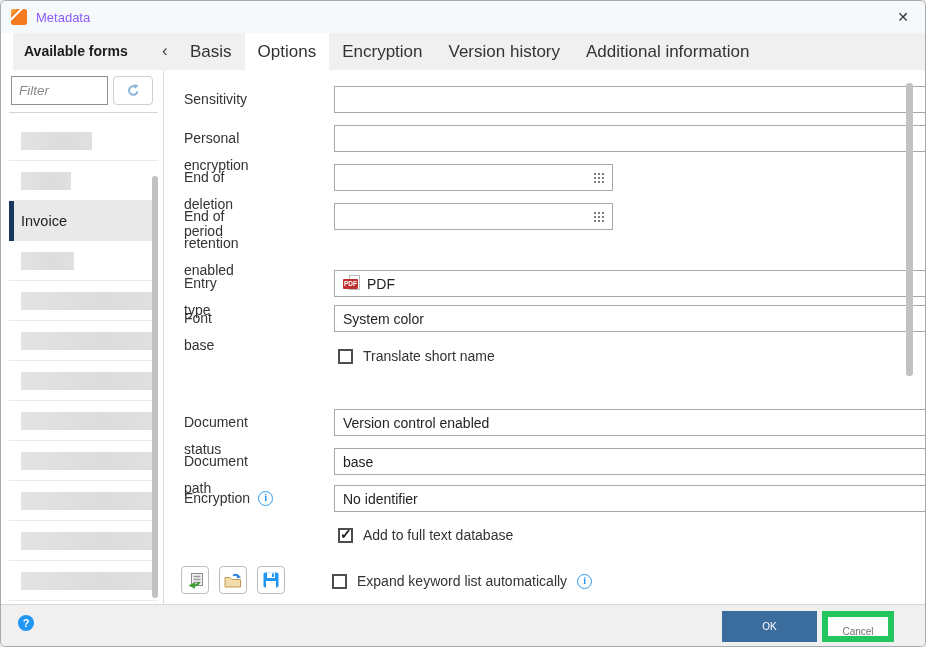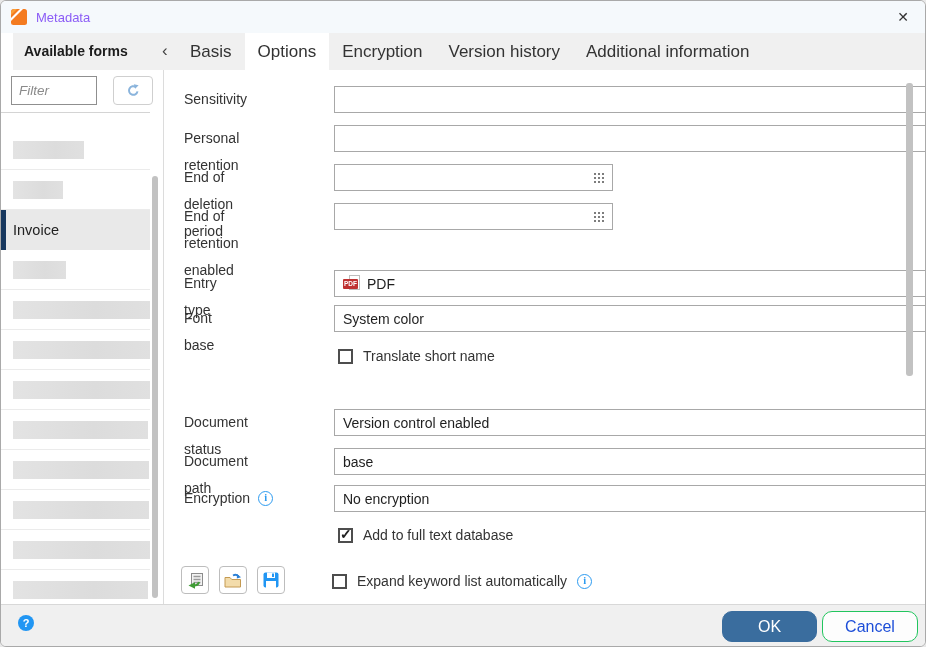--- a/index.html
+++ b/index.html
@@ -16,24 +16,24 @@
   .tabstrip { position:absolute; left:12px; top:32px; width:100%; height:37px; background:#f0f0f0; }
   .sidebar-header { position:absolute; left:11px; top:0; height:37px; line-height:37px; font-size:14px; font-weight:bold; color:#1c1c1c; }
   .collapse-btn { position:absolute; left:143px; top:0; height:37px; line-height:35px; font-size:17px; color:#444; padding:0 6px; cursor:pointer; }
   .tab-bar { position:absolute; left:164px; top:0; height:37px; display:flex; }
   .tab { height:37px; line-height:37px; padding:0 13px; font-size:17px; color:#333; cursor:pointer; white-space:nowrap; }
   .tab.active { background:#fff; }
 
   
   .sidebar { position:absolute; left:0; top:69px; width:163px; height:534px; background:#fff; border-right:1px solid #dcdcdc; }
   .filter-row { position:absolute; left:0; top:6px; width:100%; height:30px; }
-  .filter-input { position:absolute; left:10px; top:0; width:86px; height:29px; border:1px solid #8f8f8f; font-size:13.5px; color:#444; padding:0 7px; outline:none; font-family:"Liberation Sans", sans-serif; }
+  .filter-input { position:absolute; left:10px; top:0; width:97px; height:29px; border:1px solid #8f8f8f; font-size:13.5px; color:#444; padding:0 7px; outline:none; font-family:"Liberation Sans", sans-serif; }
   .filter-input::placeholder { color:#8a8a8a; font-style:italic; }
   .refresh-btn { position:absolute; left:112px; top:0; width:40px; height:29px; border:1px solid #cfcfcf; border-radius:4px; background:#fff; display:flex; align-items:center; justify-content:center; cursor:pointer; }
-  .forms-list { position:absolute; left:0; top:42px; width:149px; height:491px; border-top:1px solid #d4d4d4; padding-top:17px; overflow:hidden; }
+  .forms-list { position:absolute; left:8px; top:42px; width:149px; height:491px; border-top:1px solid #d4d4d4; padding-top:8px; overflow:hidden; }
   .list-item { position:relative; height:40px; border-bottom:1px solid #ebebeb; display:flex; align-items:center; padding-left:12px; font-size:14.5px; color:#222; cursor:pointer; }
   .list-item.selected { background:#e9e9e9; border-left:5px solid #17375e; padding-left:7px; border-bottom:none; }
   .ph-bar { display:inline-block; height:18px; background:linear-gradient(90deg,#e3e3e3,#dcdcdc 60%,#e0e0e0); }
   .v-scroll { position:absolute; border-radius:3px; background:#c2c2c2; }
 
   
   .content { position:absolute; left:164px; top:69px; width:762px; height:534px; background:#fff; }
   .row { position:absolute; height:27px; }
   .f-label { position:absolute; left:19px; font-size:14px; color:#333; line-height:27px; display:flex; align-items:center; gap:8px; }
   .field { position:absolute; left:169px; height:27px; border:1px solid #a8a8a8; background:#fff; font-size:14px; color:#1f1f1f; display:flex; align-items:center; padding:0 26px 0 8px; }
@@ -48,23 +48,23 @@
   .pdf-icon { position:relative; width:17px; height:17px; margin-right:7px; flex:0 0 auto; }
   .pdf-doc { position:absolute; right:0; top:0; width:11px; height:15px; border:1px solid #bdbdbd; background:#fff; }
   .pdf-badge { position:absolute; left:0; top:4px; background:#bf3131; color:#fff; font-size:6.5px; font-weight:bold; line-height:1; padding:1.5px 1px; border-radius:1px; }
 
   .mini-toolbar { position:absolute; left:16px; top:496px; display:flex; gap:10px; }
   .tool-btn { width:28px; height:28px; border:1px solid #bdbdbd; border-radius:4px; background:#fff; display:flex; align-items:center; justify-content:center; cursor:pointer; }
 
   
   .footer { position:absolute; left:0; top:603px; width:100%; height:44px; background:#f0f0f0; border-top:1px solid #d8d8d8; }
   .help-icon { position:absolute; left:17px; top:10px; width:16px; height:16px; border-radius:50%; background:#2196f3; color:#fff; font-size:11px; font-weight:bold; text-align:center; line-height:16px; cursor:pointer; }
-  .btn { position:absolute; top:6px; height:31px; border-radius:10px; font-size:16px; text-align:center; line-height:29px; cursor:pointer; font-family:"Liberation Sans", sans-serif; }
+  .btn { position:absolute; top:6px; height:31px; border-radius:0; font-size:10px; text-align:center; line-height:29px; cursor:pointer; font-family:"Liberation Sans", sans-serif; }
   .btn-ok { left:721px; width:95px; background:#3a6d9e; border:1px solid #3a6d9e; color:#fff; }
-  .btn-cancel { left:821px; width:96px; background:#fdfdfd; border:1px solid #22c55e; color:#1d4ed8; }
+  .btn-cancel { left:821px; width:72px; background:#fdfdfd; border:6px solid #22c55e; color:#737373; }
 </style>
 </head>
 <body>
 
 <div class="window">
 
   <div class="titlebar">
     <svg class="app-icon" viewBox="0 0 16 16">
       <rect x="0" y="0" width="16" height="16" rx="2.5" fill="#f47b20"></rect>
       <polygon points="0,9 9,0 12,0 0,12" fill="#ffffff"></polygon>
@@ -140,21 +140,21 @@
 
     <div class="row" style="top:16px;">
       <span class="f-label">Sensitivity</span>
       <div class="field wide">
         <span></span>
         <i class="combo-arrow"></i>
       </div>
     </div>
 
     <div class="row" style="top:55px;">
-      <span class="f-label">Personal retention</span>
+      <span class="f-label">Personal encryption</span>
       <div class="field wide" style="padding-right:8px;">
         <span></span>
       </div>
     </div>
 
     <div class="row" style="top:94px;">
       <span class="f-label">End of deletion period</span>
       <div class="field date">
         <span></span>
         <i class="grid-icon"></i>
@@ -209,21 +209,21 @@
         <i class="combo-arrow"></i>
       </div>
     </div>
 
     <div class="row" style="top:415px;">
       <span class="f-label">
         <span>Encryption</span>
         <span class="info-icon">i</span>
       </span>
       <div class="field wide">
-        <span>No encryption</span>
+        <span>No identifier</span>
         <i class="combo-arrow"></i>
       </div>
     </div>
 
     <div class="check-row" style="left:173px; top:457px;">
       <span class="checkbox checked"></span>
       <span>Add to full text database</span>
     </div>
 
     <div class="mini-toolbar">

